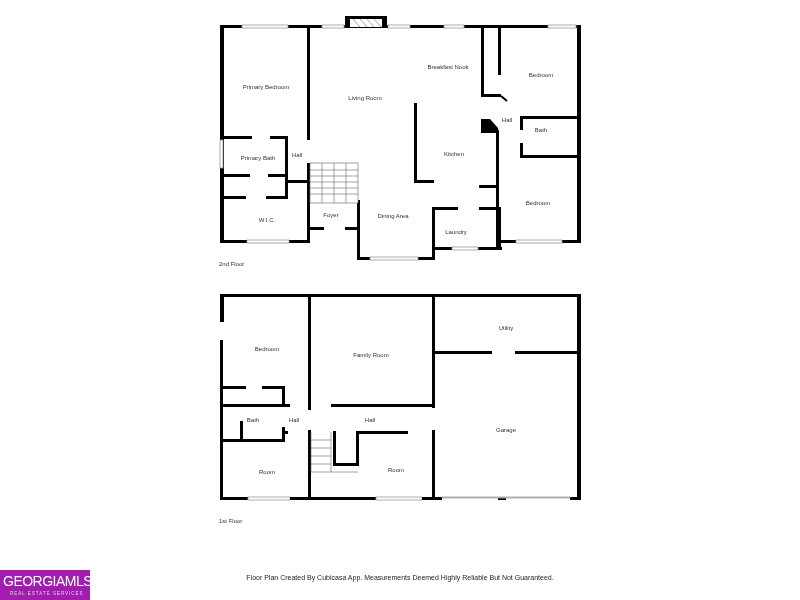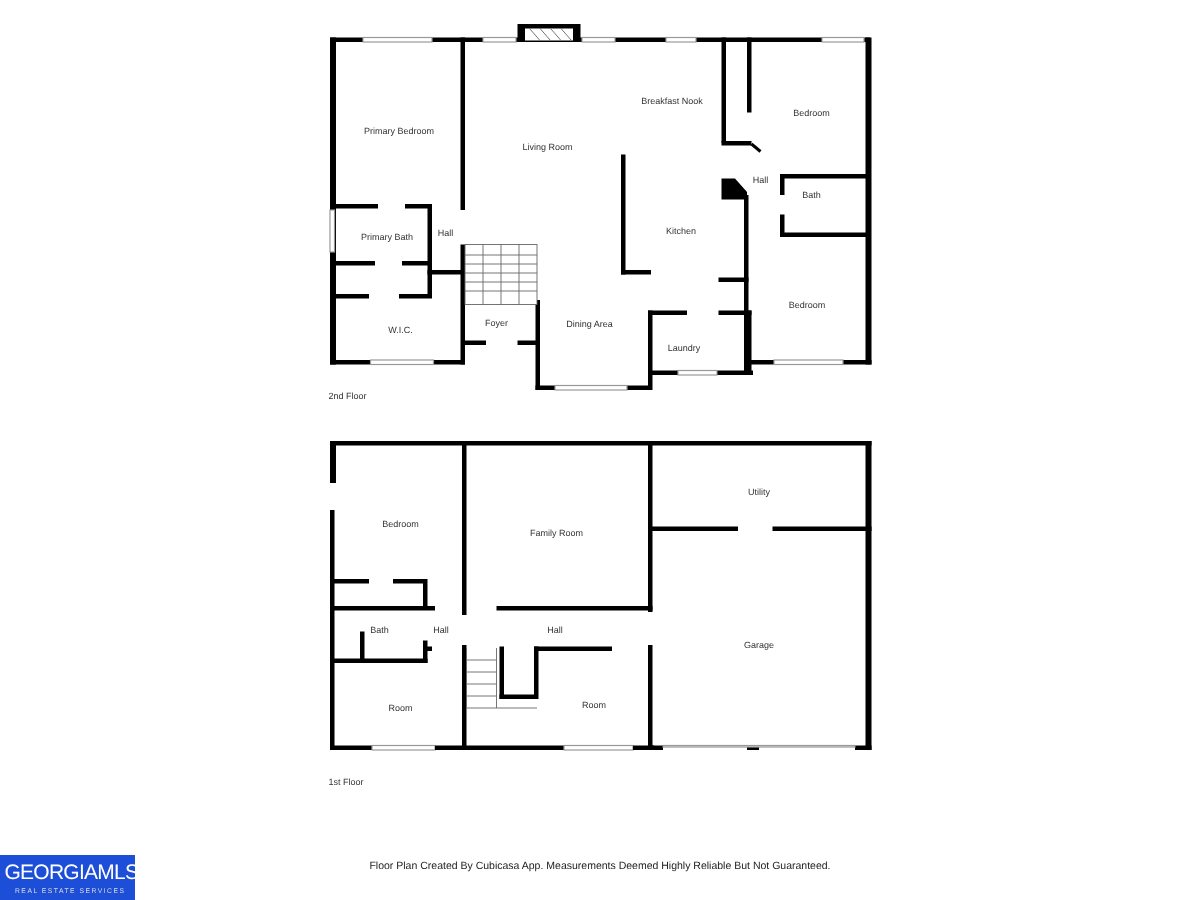--- a/index.html
+++ b/index.html
@@ -4,21 +4,21 @@
 <style>
   html,body{margin:0;padding:0;background:#fff;}
   body{width:800px;height:600px;position:relative;overflow:hidden;font-family:"Liberation Sans",sans-serif;}
   svg{position:absolute;left:0;top:0;}
   .lbl{font-family:"Liberation Sans",sans-serif;font-size:6px;fill:#333;text-anchor:middle;}
   .flbl{font-family:"Liberation Sans",sans-serif;font-size:6px;fill:#333;}
   .w{fill:#000;}
   .win{fill:#fff;stroke:#999;stroke-width:0.8;}
   .stair{stroke:#666;stroke-width:0.6;fill:none;}
   .footer{position:absolute;left:0;width:800px;top:574px;text-align:center;font-size:7px;color:#222;}
-  .logo{position:absolute;left:0;top:570px;width:90px;height:30px;background:#1d4ed8;color:#fff;}
+  .logo{position:absolute;left:0;top:570px;width:90px;height:30px;background:#a21caf;color:#fff;}
   .logo .main{position:absolute;left:3px;top:3px;font-size:14px;letter-spacing:-0.5px;font-weight:normal;}
   .logo .sub{position:absolute;left:10px;top:21px;font-size:4.5px;letter-spacing:1px;color:#ddd;}
 </style>
 </head>
 <body>
 
 <svg width="800" height="600" viewBox="0 0 800 600">
 
   <g>
 

